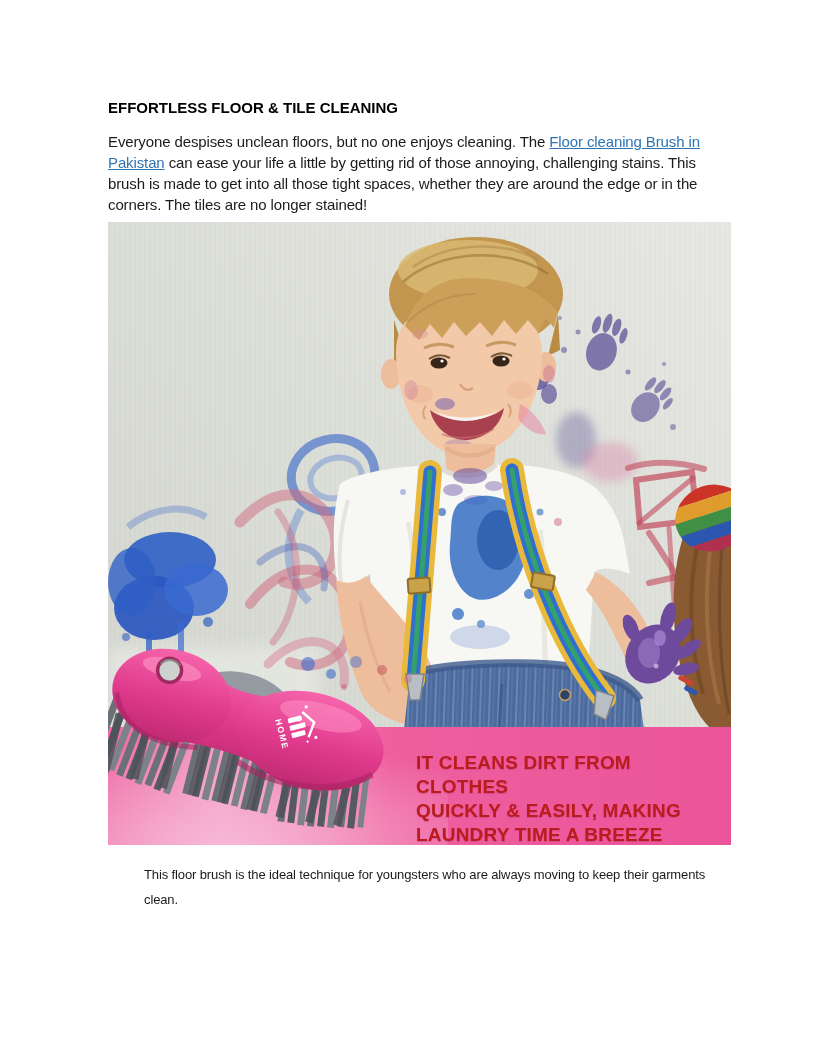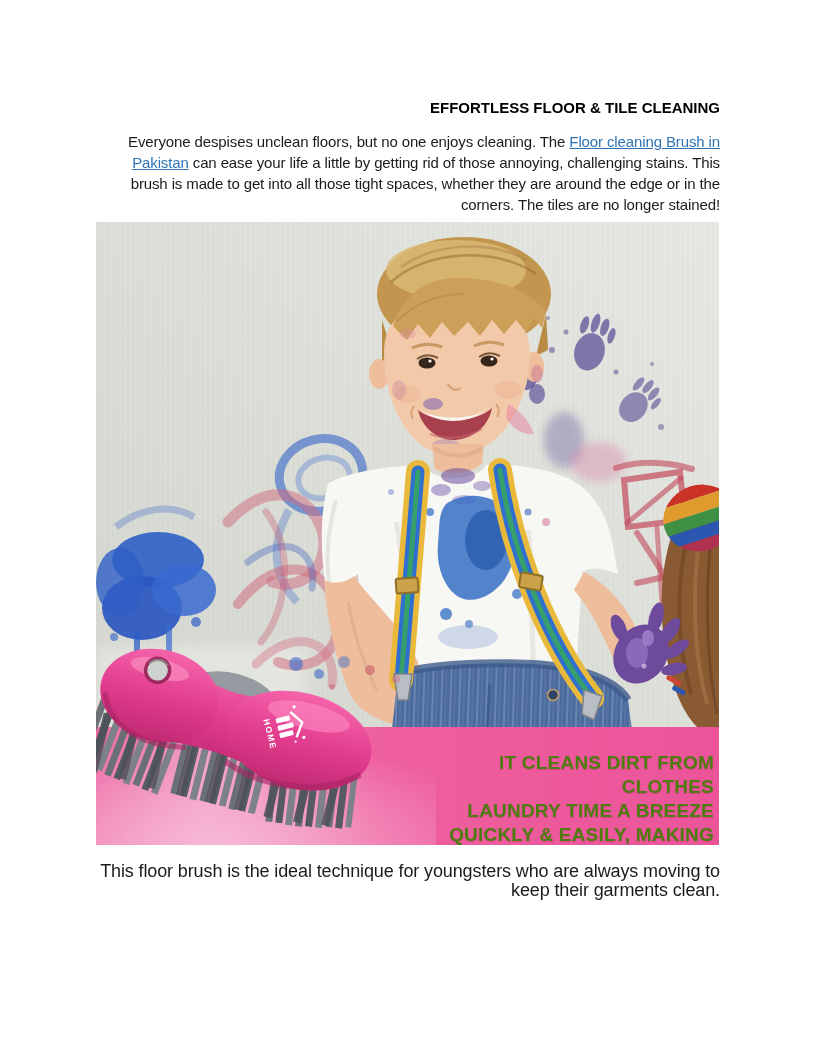--- a/index.html
+++ b/index.html
@@ -2,35 +2,35 @@
 <html><head>
 <meta charset="utf-8">
 <style>
   * { margin:0; padding:0; box-sizing:border-box; }
   html,body { background:#ffffff; }
   .page {
     position:relative; width:816px; height:1056px; background:#ffffff;
     font-family:"Liberation Sans","DejaVu Sans",sans-serif; color:#1b1b1b;
     overflow:hidden; margin:0 auto;
   }
-  .content { position:absolute; left:96px; top:99px; width:624px;text-align:right; }
+  .content { position:absolute; left:108px; top:99px; width:624px; }
   h1.doc-heading { font-size:15px; line-height:18px; font-weight:700; color:#000; letter-spacing:0; }
   p.doc-para { margin-top:14px; font-size:15px; line-height:21px; letter-spacing:-0.12px; color:#1b1b1b; }
   a.doc-link { color:#2e74b5; text-decoration:underline; cursor:pointer; }
   figure.photo {
     position:relative; width:623px; height:623px; margin:7px 0 0 0; overflow:hidden;
     background:#dadcd6;
   }
   figure.photo svg { display:block; width:623px; height:623px; }
   .banner-text {
     position:absolute; left:308px; top:529px; width:310px;
-    color:#4d7c0f; font-weight:700; font-size:19px; line-height:24px;
+    color:#b91c1c; font-weight:700; font-size:19px; line-height:24px;
     letter-spacing:0.2px; text-shadow:0 1px 1px rgba(180,40,110,0.35);
   }
-  p.closing { margin-top:17px; font-size:18px; line-height:19px; letter-spacing:-0.12px; color:#1b1b1b; }
+  p.closing { margin-top:17px; font-size:13px; line-height:25px; letter-spacing:-0.12px; color:#1b1b1b;margin-left:36px; }
 </style>
 </head>
 <body>
 
 <div class="page">
   <div class="content">
 
     <h1 class="doc-heading">EFFORTLESS FLOOR &amp; TILE CLEANING</h1>
 
     <p class="doc-para"><span>Everyone despises unclean floors, but no one enjoys cleaning. The </span><a class="doc-link" href="#">Floor cleaning Brush in Pakistan</a><span> can ease your life a little by getting rid of those annoying, challenging stains. This brush is made to get into all those tight spaces, whether they are around the edge or in the corners. The tiles are no longer stained!</span></p>
@@ -349,21 +349,21 @@
             <circle cx="-7" cy="-3" r="1.6"></circle>
               <circle cx="25" cy="-5" r="1.6"></circle>
               <circle cx="27" cy="4" r="1.1"></circle>
             <text x="-2" y="30" font-size="8.5" font-weight="bold" letter-spacing="1.5" font-family="Liberation Sans, DejaVu Sans, sans-serif">HOME</text>
           </g>
         </g>
       </svg>
 
       <div class="banner-text">
         <div>IT CLEANS DIRT FROM CLOTHES</div>
+        <div>QUICKLY &amp; EASILY, MAKING</div>
         <div>LAUNDRY TIME A BREEZE</div>
-        <div>QUICKLY &amp; EASILY, MAKING</div>
       </div>
     </figure>
 
     <p class="closing">This floor brush is the ideal technique for youngsters who are always moving to keep their garments clean.</p>
 
   </div>
 </div>
 
 </body></html>

